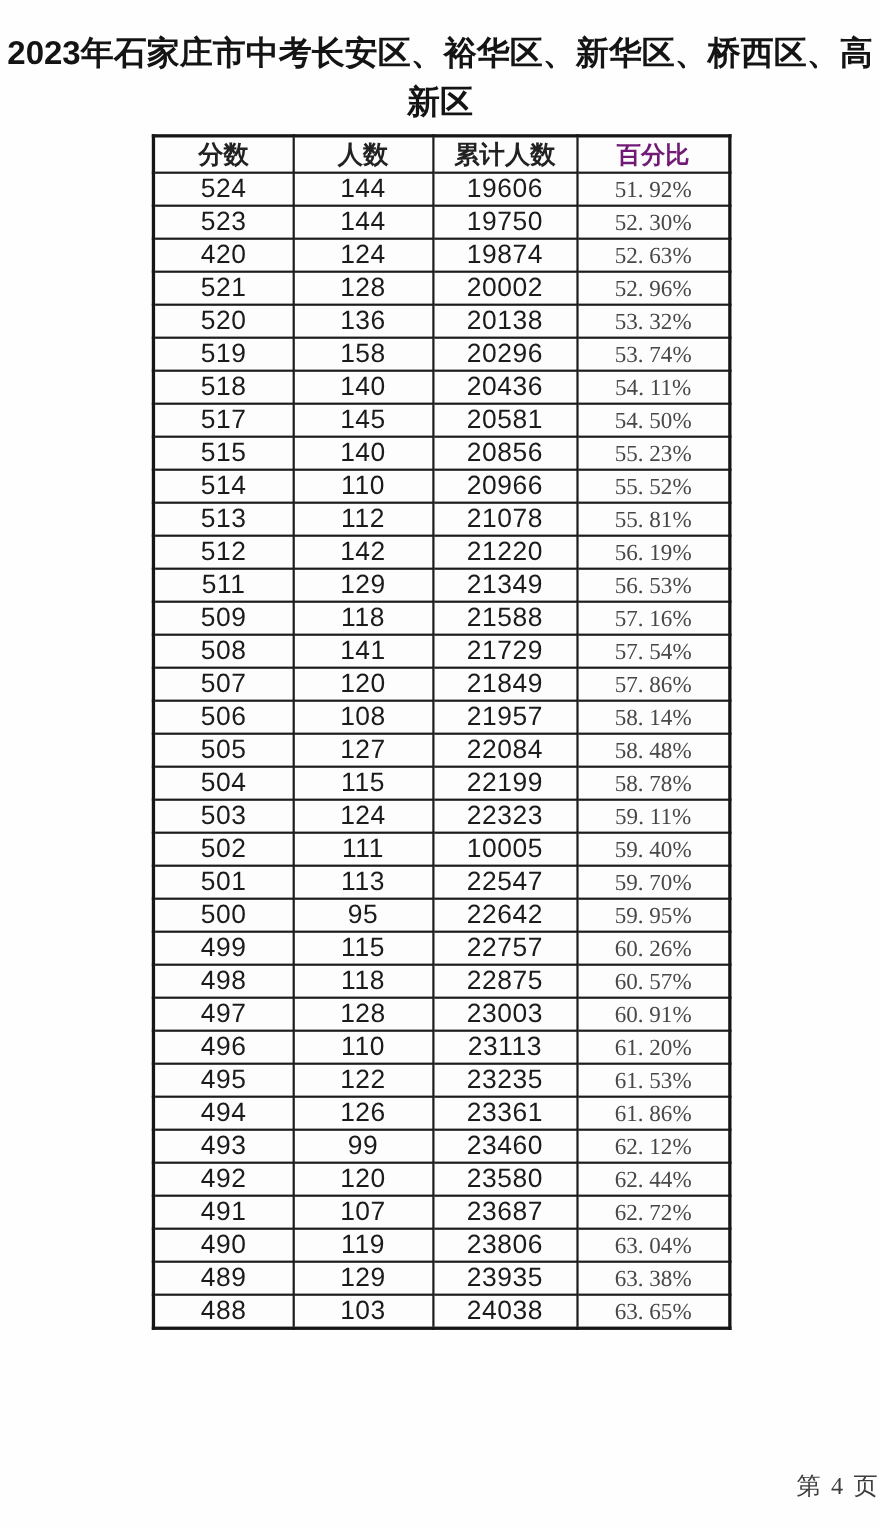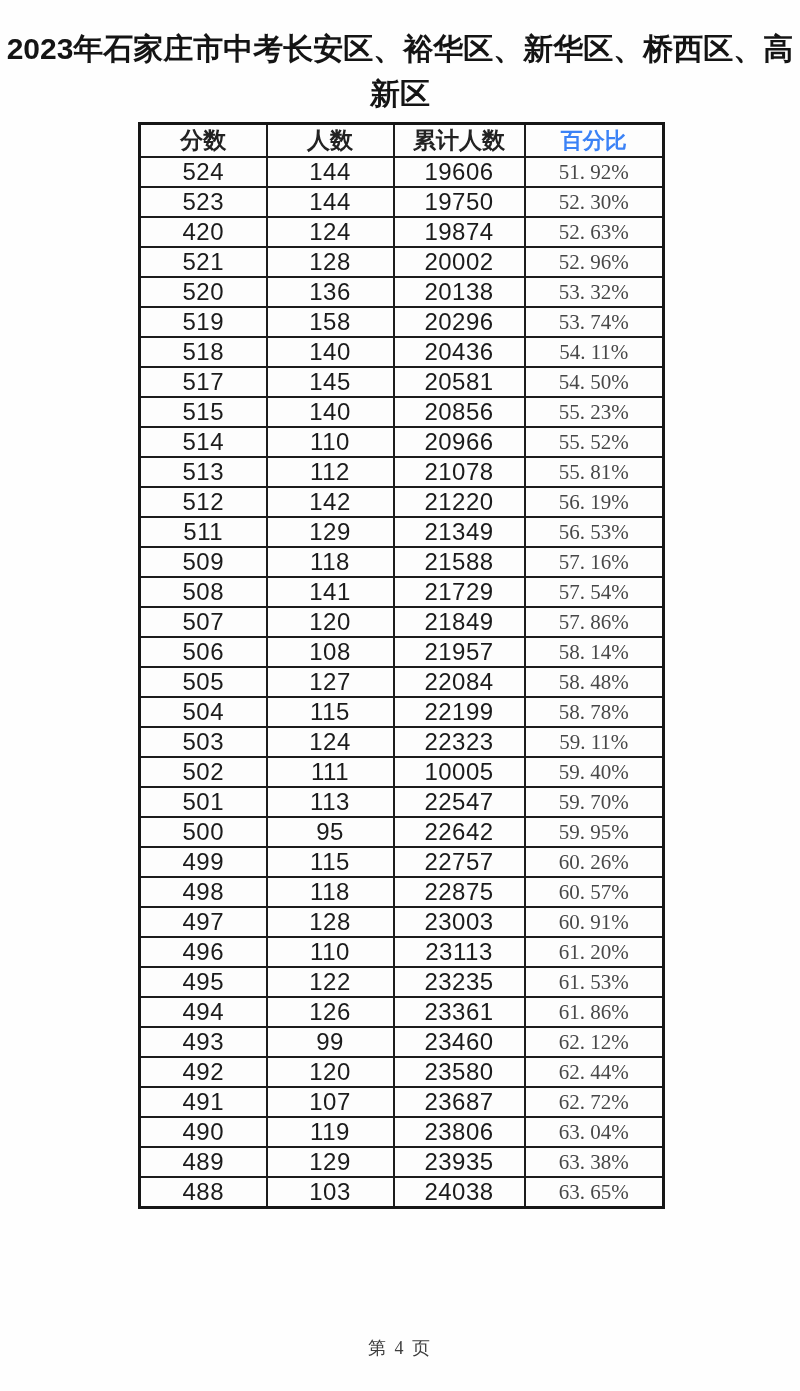--- a/index.html
+++ b/index.html
@@ -44,41 +44,41 @@
     overflow: hidden;
     white-space: nowrap;
   }
   .score-table th {
     font-size: 23px;
     font-weight: 700;
     color: #222222;
   }
   .score-table th.pct-head {
     font-family: "Liberation Serif", "DejaVu Serif", serif;
-    color: #3b82f6;
+    color: #701a75;
     font-size: 22px;
   }
   .score-table td.num {
     font-size: 24px;
     color: #1b1b1b;
     letter-spacing: 0.5px;
   }
   .score-table td.pct {
     font-family: "Liberation Serif", "DejaVu Serif", serif;
     font-size: 21px;
     color: #474747;
   }
   .footer {
     position: absolute;
     top: 1336px;
     left: 0;
     width: 800px;
-    text-align: center;
+    text-align: right;
     font-family: "Liberation Serif", "DejaVu Serif", serif;
-    font-size: 18px;
+    font-size: 22px;
     color: #3d3d3d;
     letter-spacing: 2px;
   }
 </style>
 </head>
 <body>
 
 <div class="page">
 
   <div class="title">

